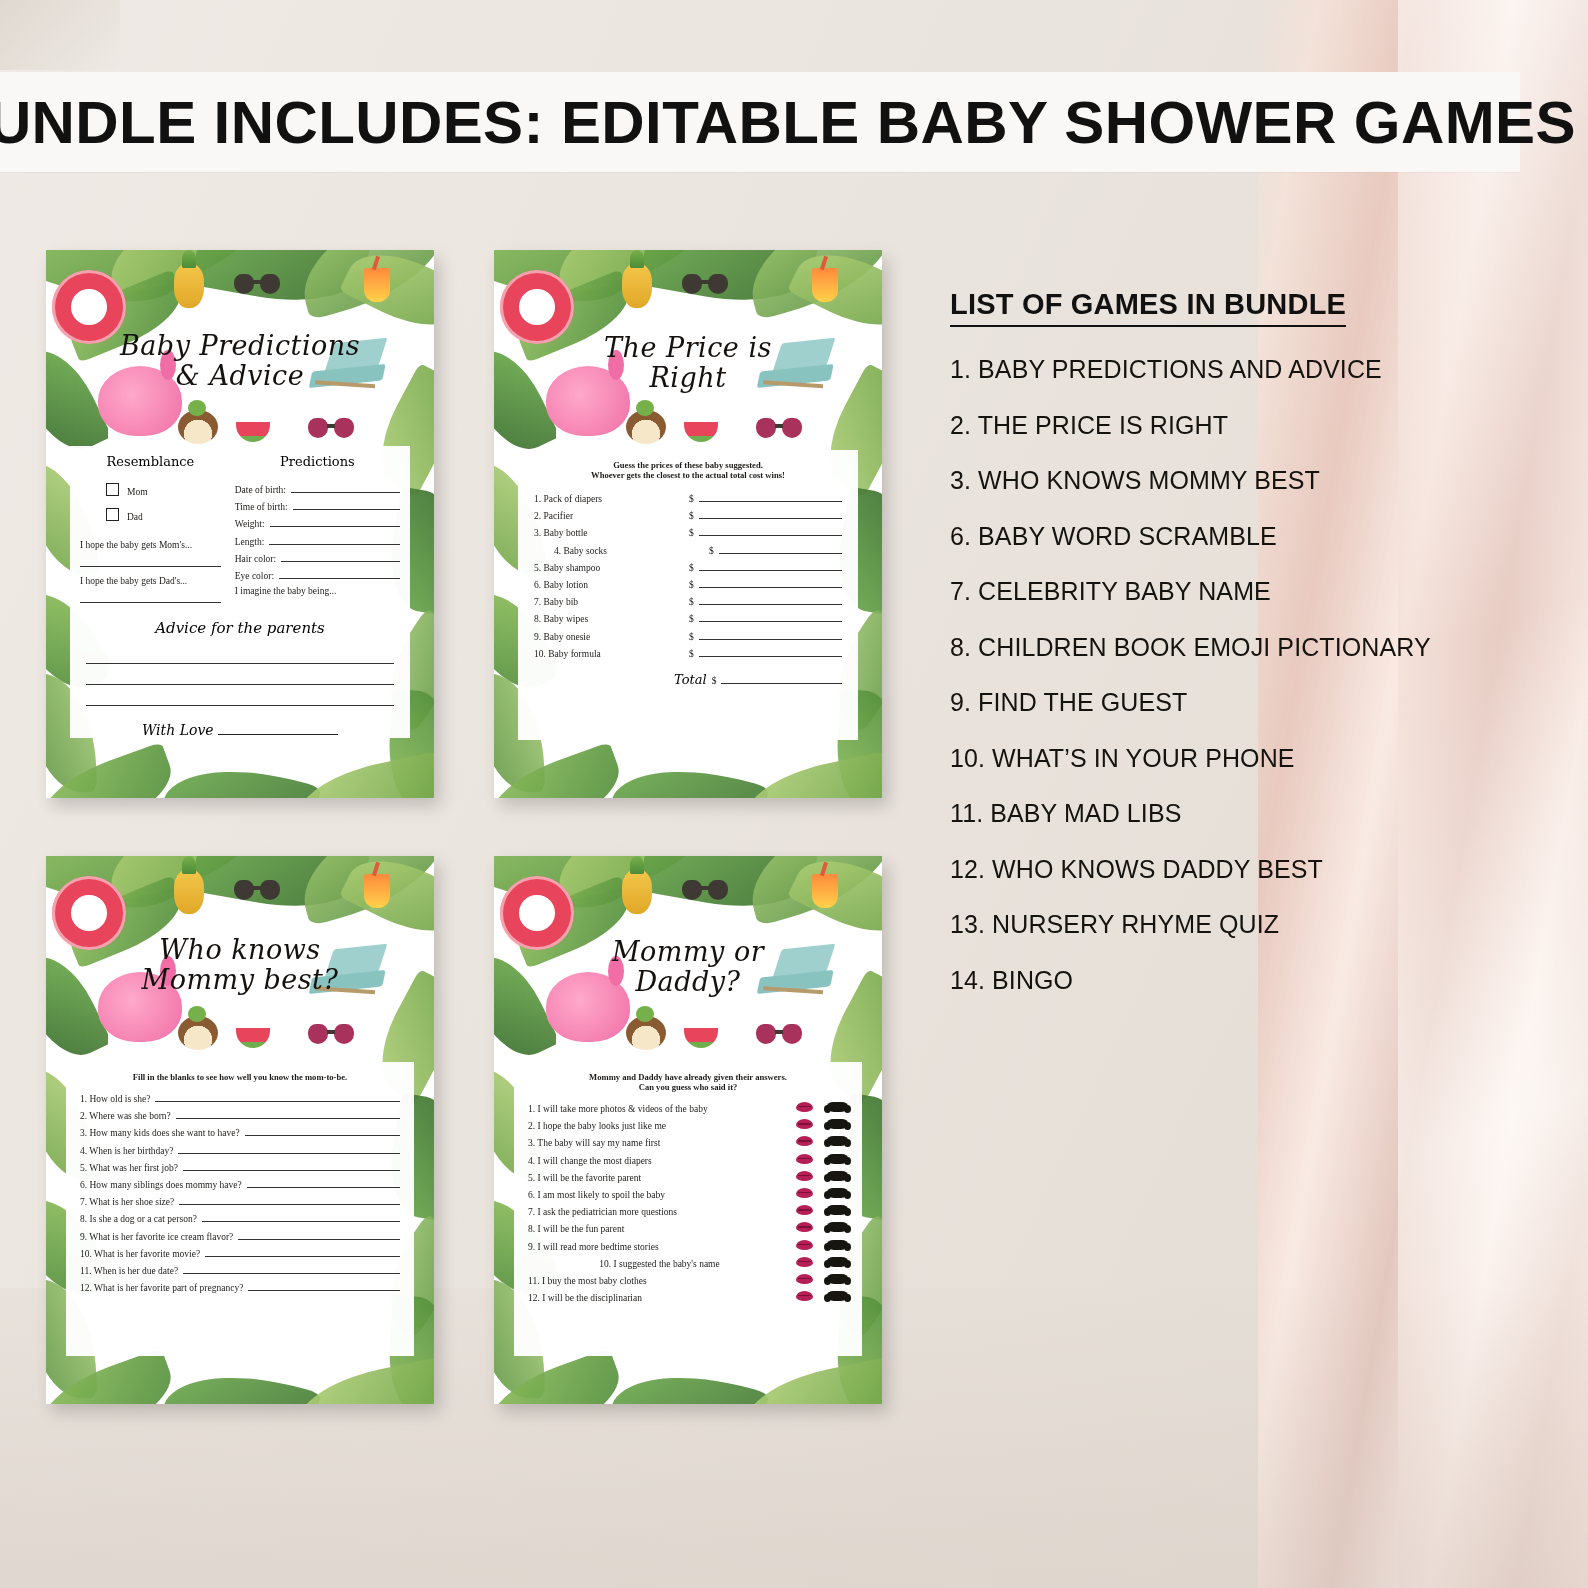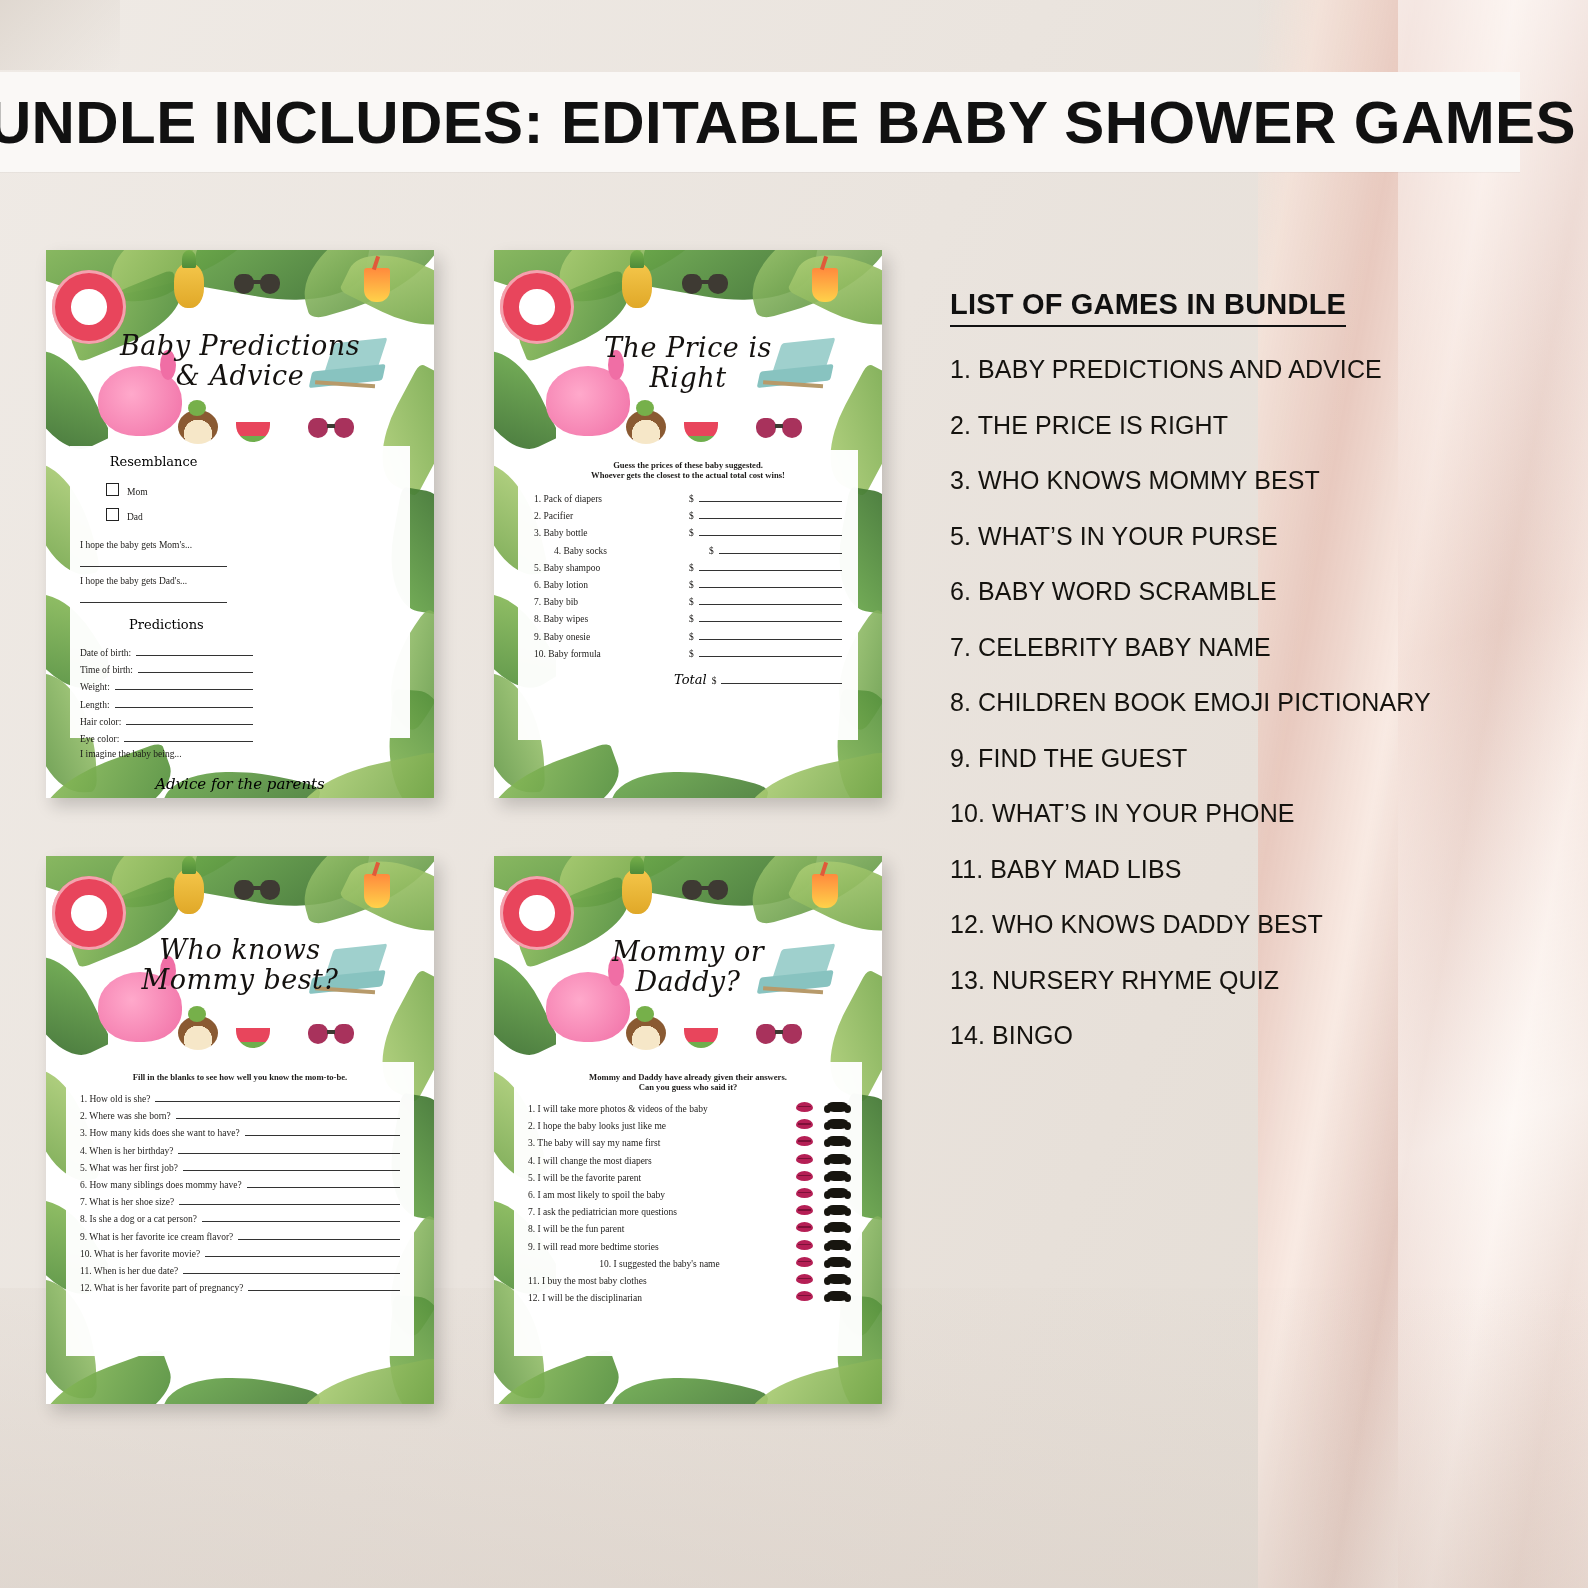--- a/index.html
+++ b/index.html
@@ -184,21 +184,21 @@
           <div class="seat"></div>
           <div class="leg"></div>
       </div>
 
       <div class="card-title t-script" style="top:82px;left:28px;right:28px;">
         <div>Baby Predictions</div>
         <div style="margin-top:2px;">&amp; Advice</div>
       </div>
 
       <div class="panel" style="left:24px;right:24px;top:196px;bottom:60px;">
-        <div style="display:flex;padding:8px 10px 0 10px;gap:14px;flex-direction:column;">
+        <div style="display:flex;padding:8px 10px 0 10px;gap:14px;">
           <div style="width:46%;">
             <div class="ctr" style="font-family:'DejaVu Serif',serif;font-size:13px;margin-bottom:14px;">Resemblance</div>
             <div class="small" style="padding-left:26px;margin-bottom:11px;">
               <span class="chk"></span><span>Mom</span>
             </div>
             <div class="small" style="padding-left:26px;margin-bottom:18px;">
               <span class="chk"></span><span>Dad</span>
             </div>
             <div class="small">I hope the baby gets Mom's...</div>
             <div style="border-bottom:1px solid #333;height:16px;"></div>
@@ -598,21 +598,20 @@
     </div>
   </div>
 </div>
 
 <div class="list-wrap">
   <div class="list-title">LIST OF GAMES IN BUNDLE</div>
   <div class="list-items">
     <div class="list-item">1. BABY PREDICTIONS AND ADVICE</div>
     <div class="list-item">2. THE PRICE IS RIGHT</div>
     <div class="list-item">3. WHO KNOWS MOMMY BEST</div>
-    <div class="list-item">5. WHAT’S IN YOUR PURSE</div>
     <div class="list-item">6. BABY WORD SCRAMBLE</div>
     <div class="list-item">7. CELEBRITY BABY NAME</div>
     <div class="list-item">8. CHILDREN BOOK EMOJI PICTIONARY</div>
     <div class="list-item">9. FIND THE GUEST</div>
     <div class="list-item">10. WHAT’S IN YOUR PHONE</div>
     <div class="list-item">11. BABY MAD LIBS</div>
     <div class="list-item">12. WHO KNOWS DADDY BEST</div>
     <div class="list-item">13. NURSERY RHYME QUIZ</div>
     <div class="list-item">14. BINGO</div>
   </div>

